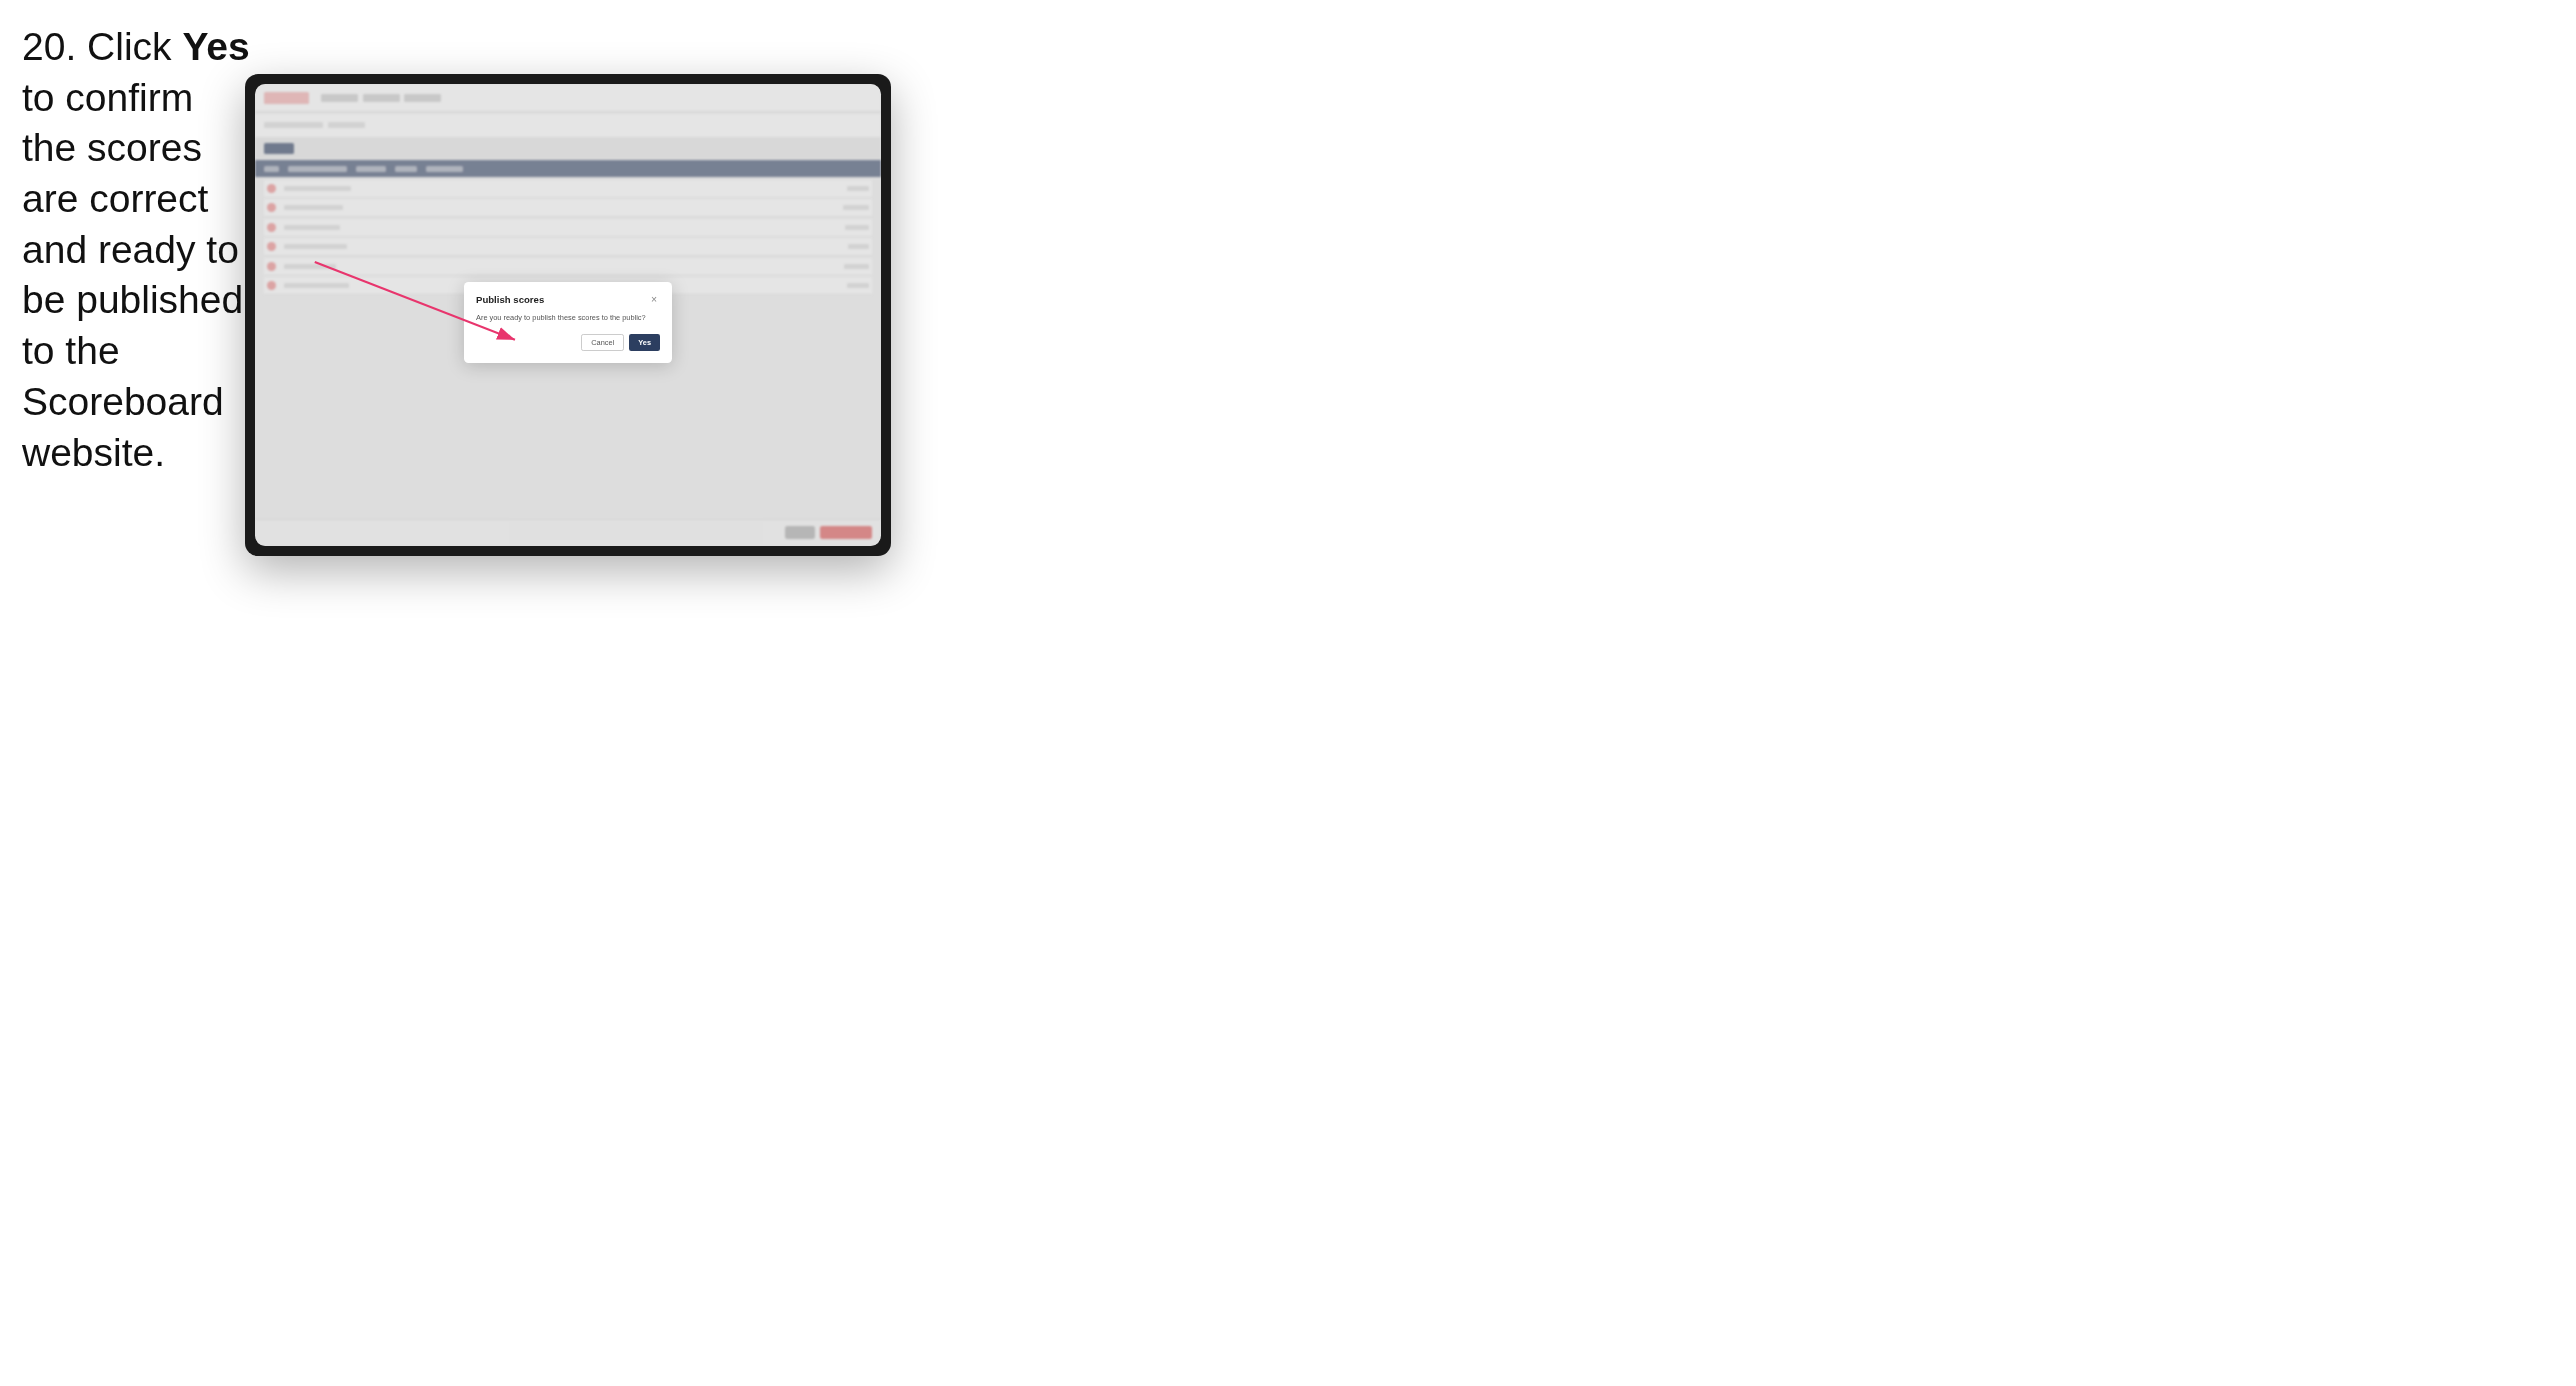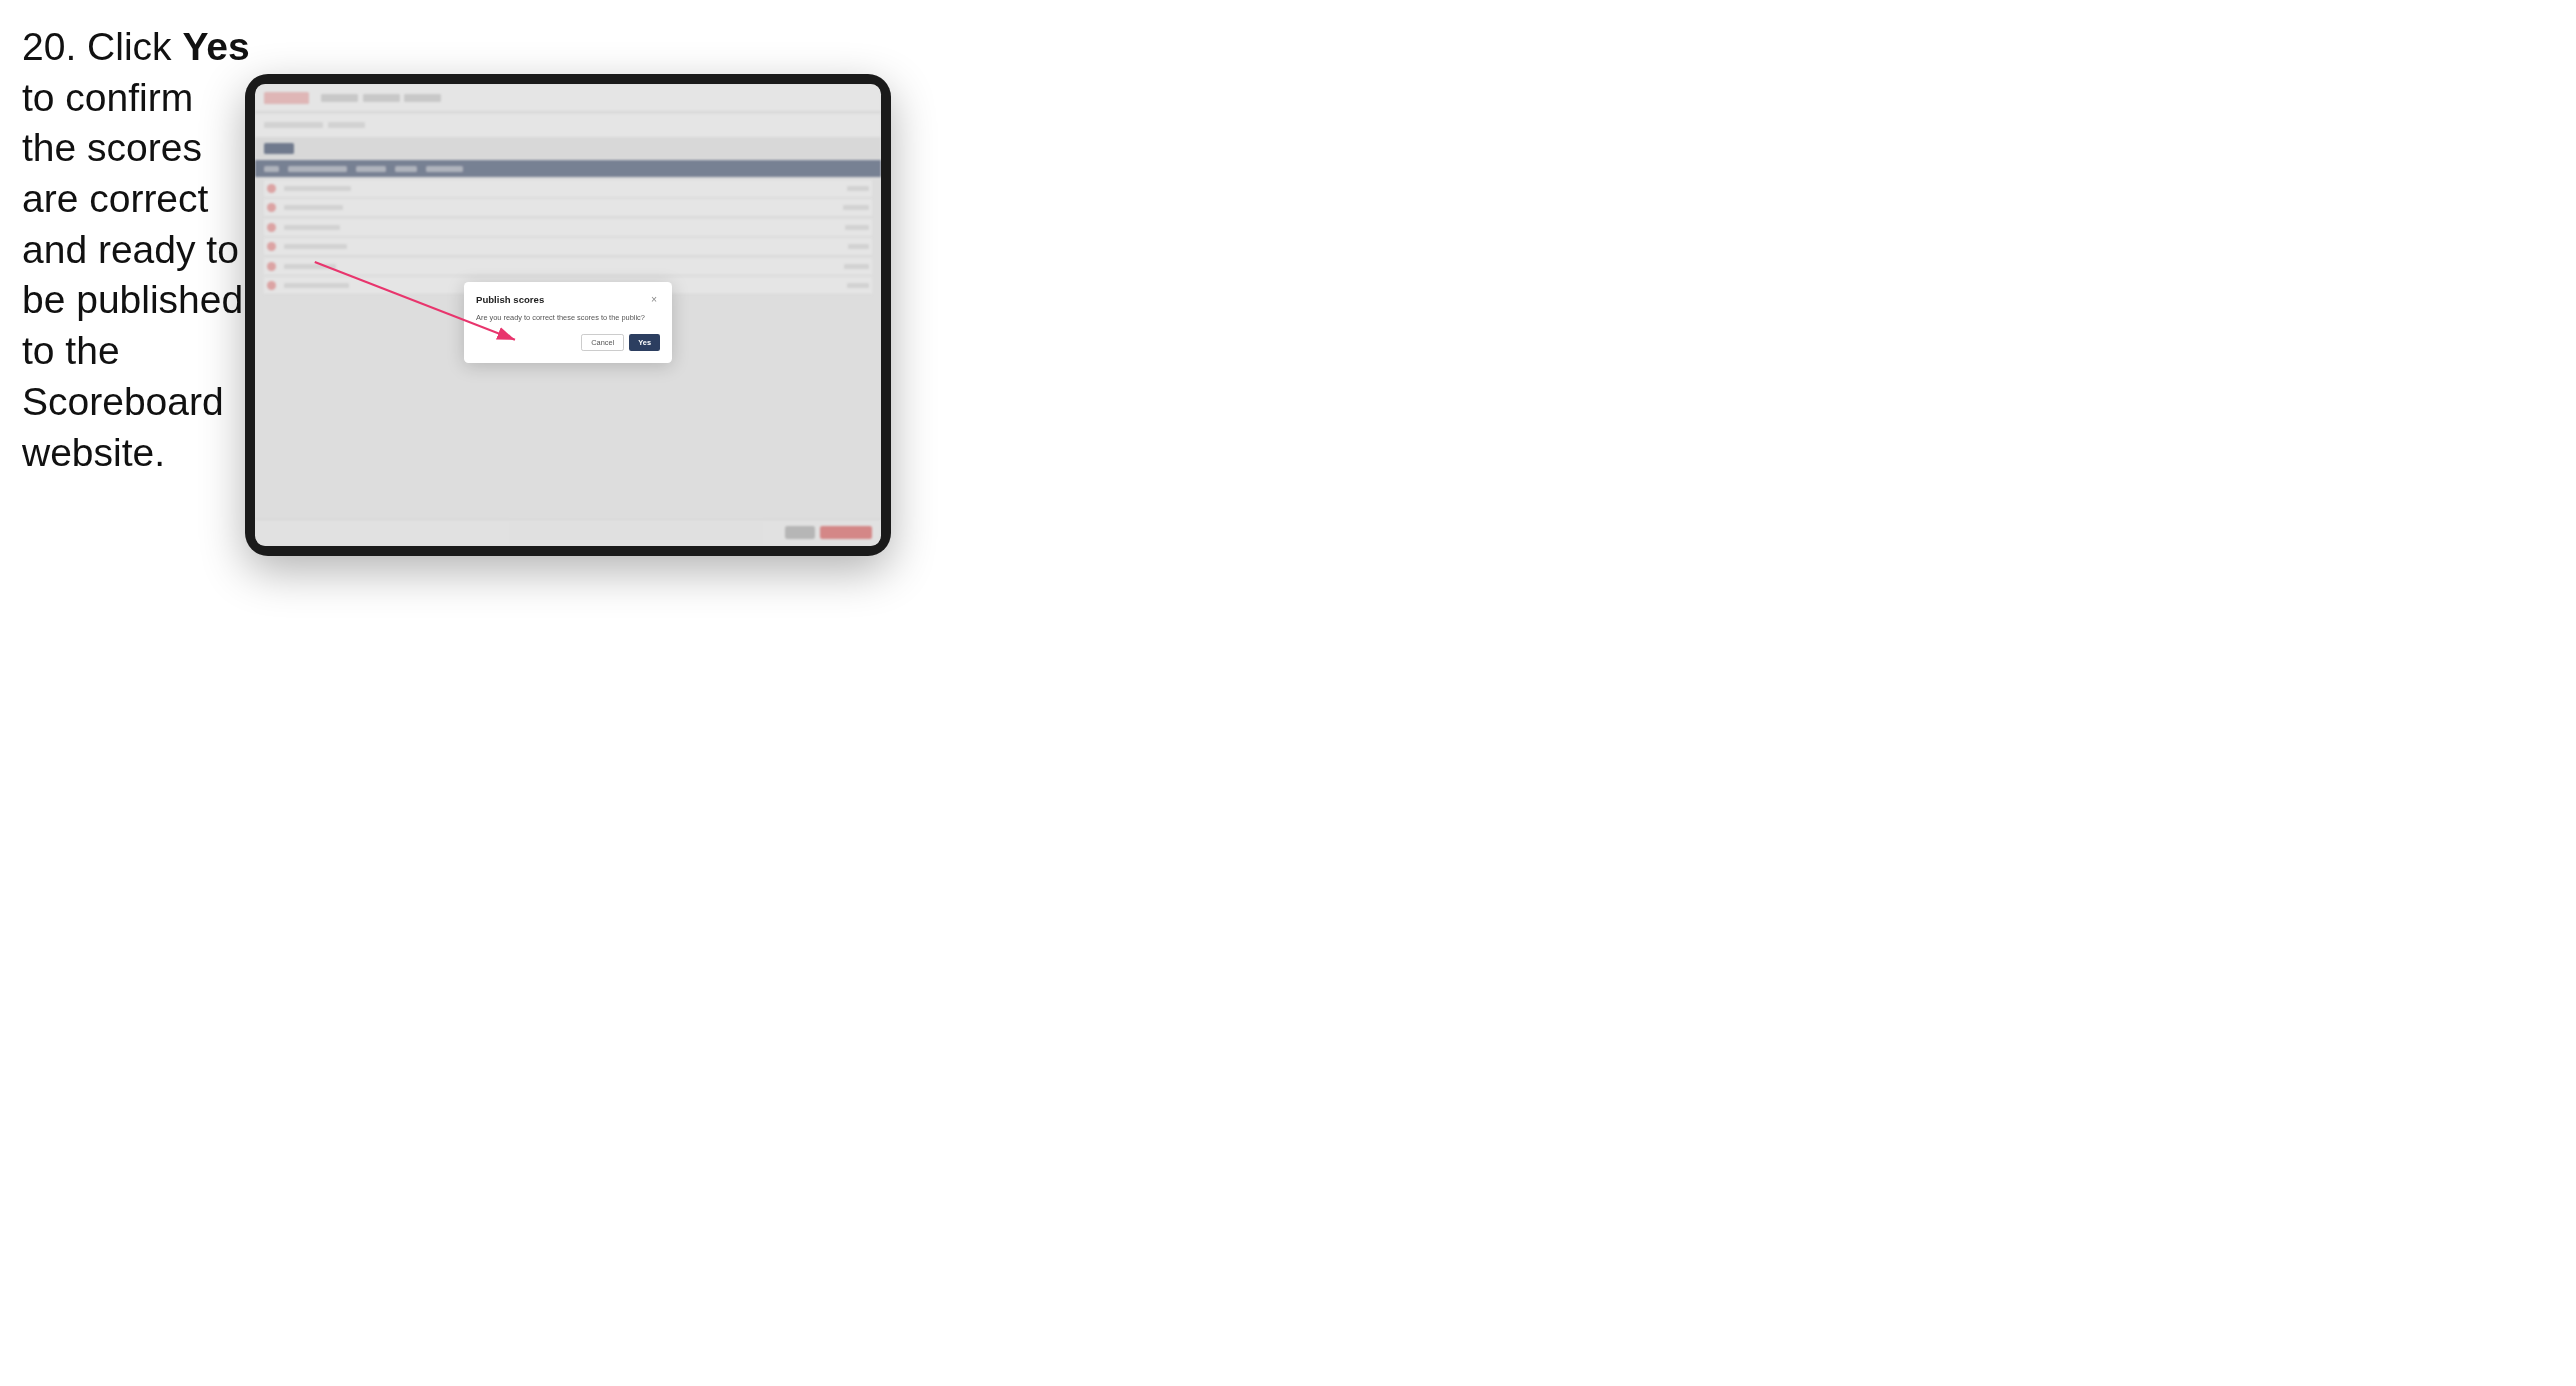--- a/index.html
+++ b/index.html
@@ -29,21 +29,21 @@
     }
 
     
     .tablet {
       position: absolute;
       top: 74px;
       left: 245px;
       width: 646px;
       height: 482px;
       background: #1a1a1a;
-      border-radius: 23px;
+      border-radius: 13px;
       box-shadow: 0 15px 45px rgba(0,0,0,0.3);
       padding: 10.4px;
     }
 
     .tablet-screen {
       width: 100%;
       height: 100%;
       background: #f0f0f0;
       border-radius: 10.4px;
       overflow: hidden;
@@ -374,21 +374,21 @@
         <div class="footer-btn-2"></div>
       </div>
     </div>
 
     <div class="modal-overlay">
       <div class="modal">
         <div class="modal-header">
           <span class="modal-title">Publish scores</span>
           <button class="modal-close">×</button>
         </div>
-        <div class="modal-body">Are you ready to correct these scores to the public?</div>
+        <div class="modal-body">Are you ready to publish these scores to the public?</div>
         <div class="modal-footer">
           <button class="btn-cancel">Cancel</button>
           <button class="btn-yes">Yes</button>
         </div>
       </div>
     </div>
 
     <div class="arrow-container">
       <svg class="arrow-svg" viewBox="0 0 870 650">
 

